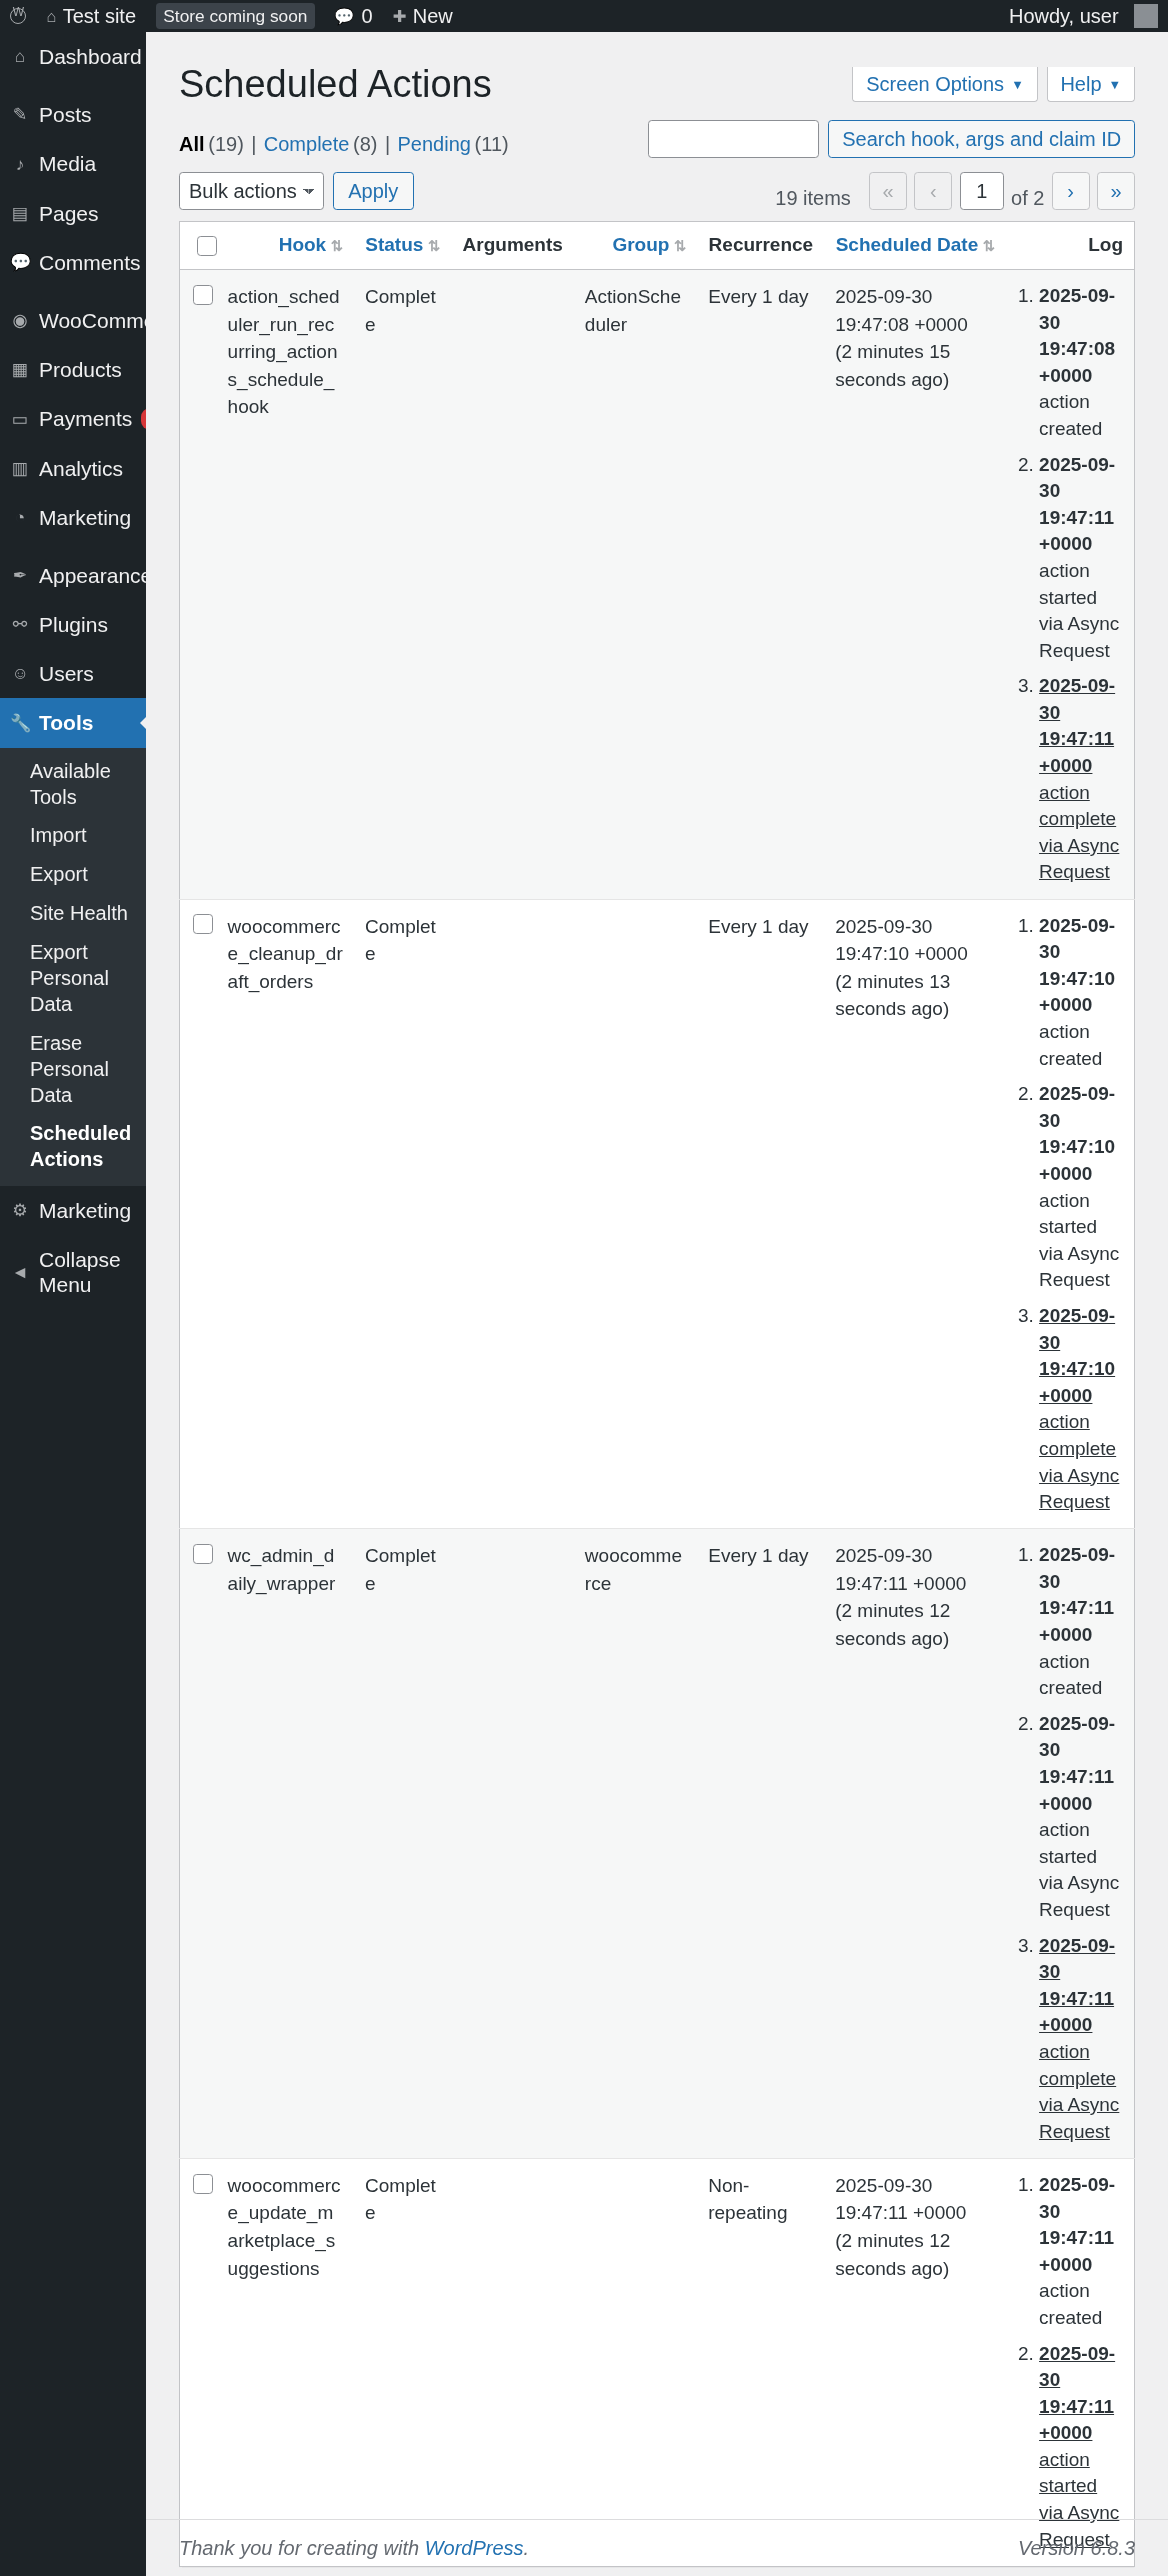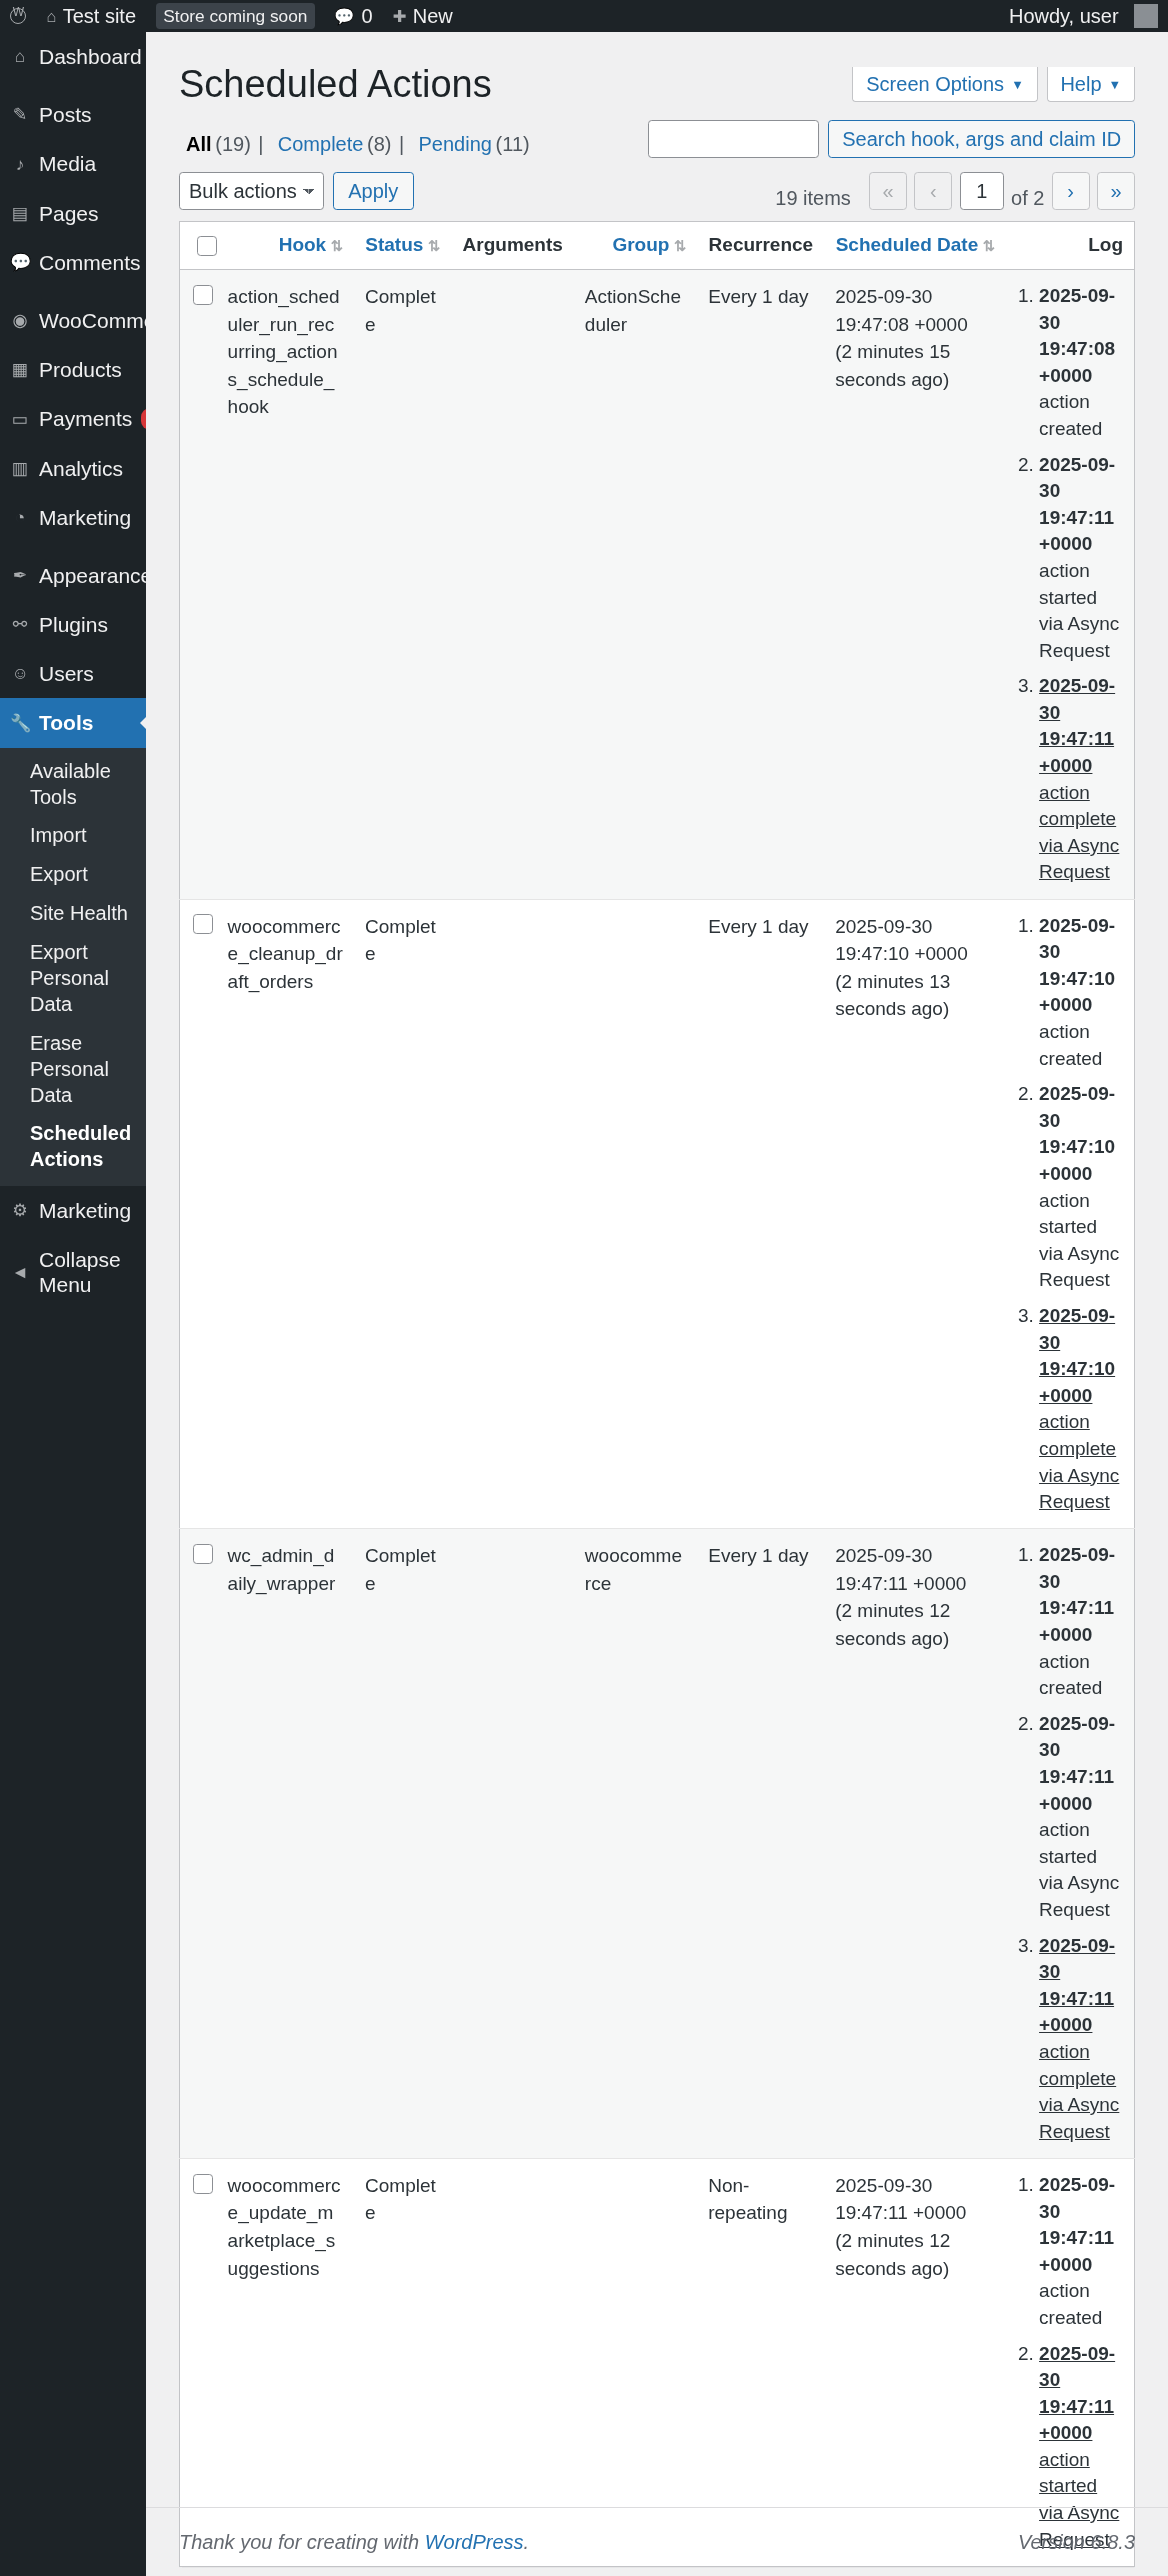--- a/index.html
+++ b/index.html
@@ -78,21 +78,21 @@
   }
   h1.wp-heading {
     font-size:38px; font-weight:400; color:#1d2327;
     margin:0; padding:28px 0 12.8px 0; line-height:1.3;
   }
 
   .subsubsub {
     list-style:none; margin:11px 0 0 0; padding:0; font-size:20px; color:#2271b1;
     display:flex; align-items:center; gap:3.7px;
   }
-  .subsubsub li { display:flex; align-items:center; gap:3.7px;margin-left:7px; }
+  .subsubsub li { display:flex; align-items:center; gap:3.7px; }
   .subsubsub .cnt { color:#50575e; }
   .subsubsub .sep { color:#50575e; margin:0 3.7px; }
   .subsubsub .current-link { color:#000; font-weight:600; }
 
   .tablenav { display:flex; align-items:center; margin:16.4px 0 11px 0; height:37px; }
   .bulk-wrap { display:flex; align-items:center; gap:9px; }
   select.wp-select {
     height:38px; border:0.9px solid #8c8f94; border-radius:3.7px; background:#fff;
     font-size:20px; padding:0 25.6px 0 9px; color:#2c3338;
     -webkit-appearance:none; appearance:none;
@@ -157,21 +157,21 @@
   .col-log { width:128px; }
   .sort-arrows { display:inline-block; margin-left:4.6px; color:#a7aaad; font-size:14.6px; line-height:1; }
   ol.logs { margin:0; padding-left:22px; }
   ol.logs li { margin-bottom:9px; line-height:1.4; }
   ol.logs li:last-child { margin-bottom:0;text-decoration:underline; }
   .log-date { font-weight:700; }
   .sched-sub { color:#2c3338; }
 
   
   #wpfooter {
-    position:absolute; left:146px; right:0; bottom:0; height:69px;
+    position:absolute; left:146px; right:0; bottom:0; height:57px;
     display:flex; align-items:center; padding:0 33px;
     border-top:0.9px solid #dcdcde; color:#646970; font-size:20px; font-style:italic;
   }
   #wpfooter a { color:#2271b1; text-decoration:none; }
   #wpfooter .ver { margin-left:auto; }
 </style>
 </head>
 <body>
 
 <div id="adminbar">

